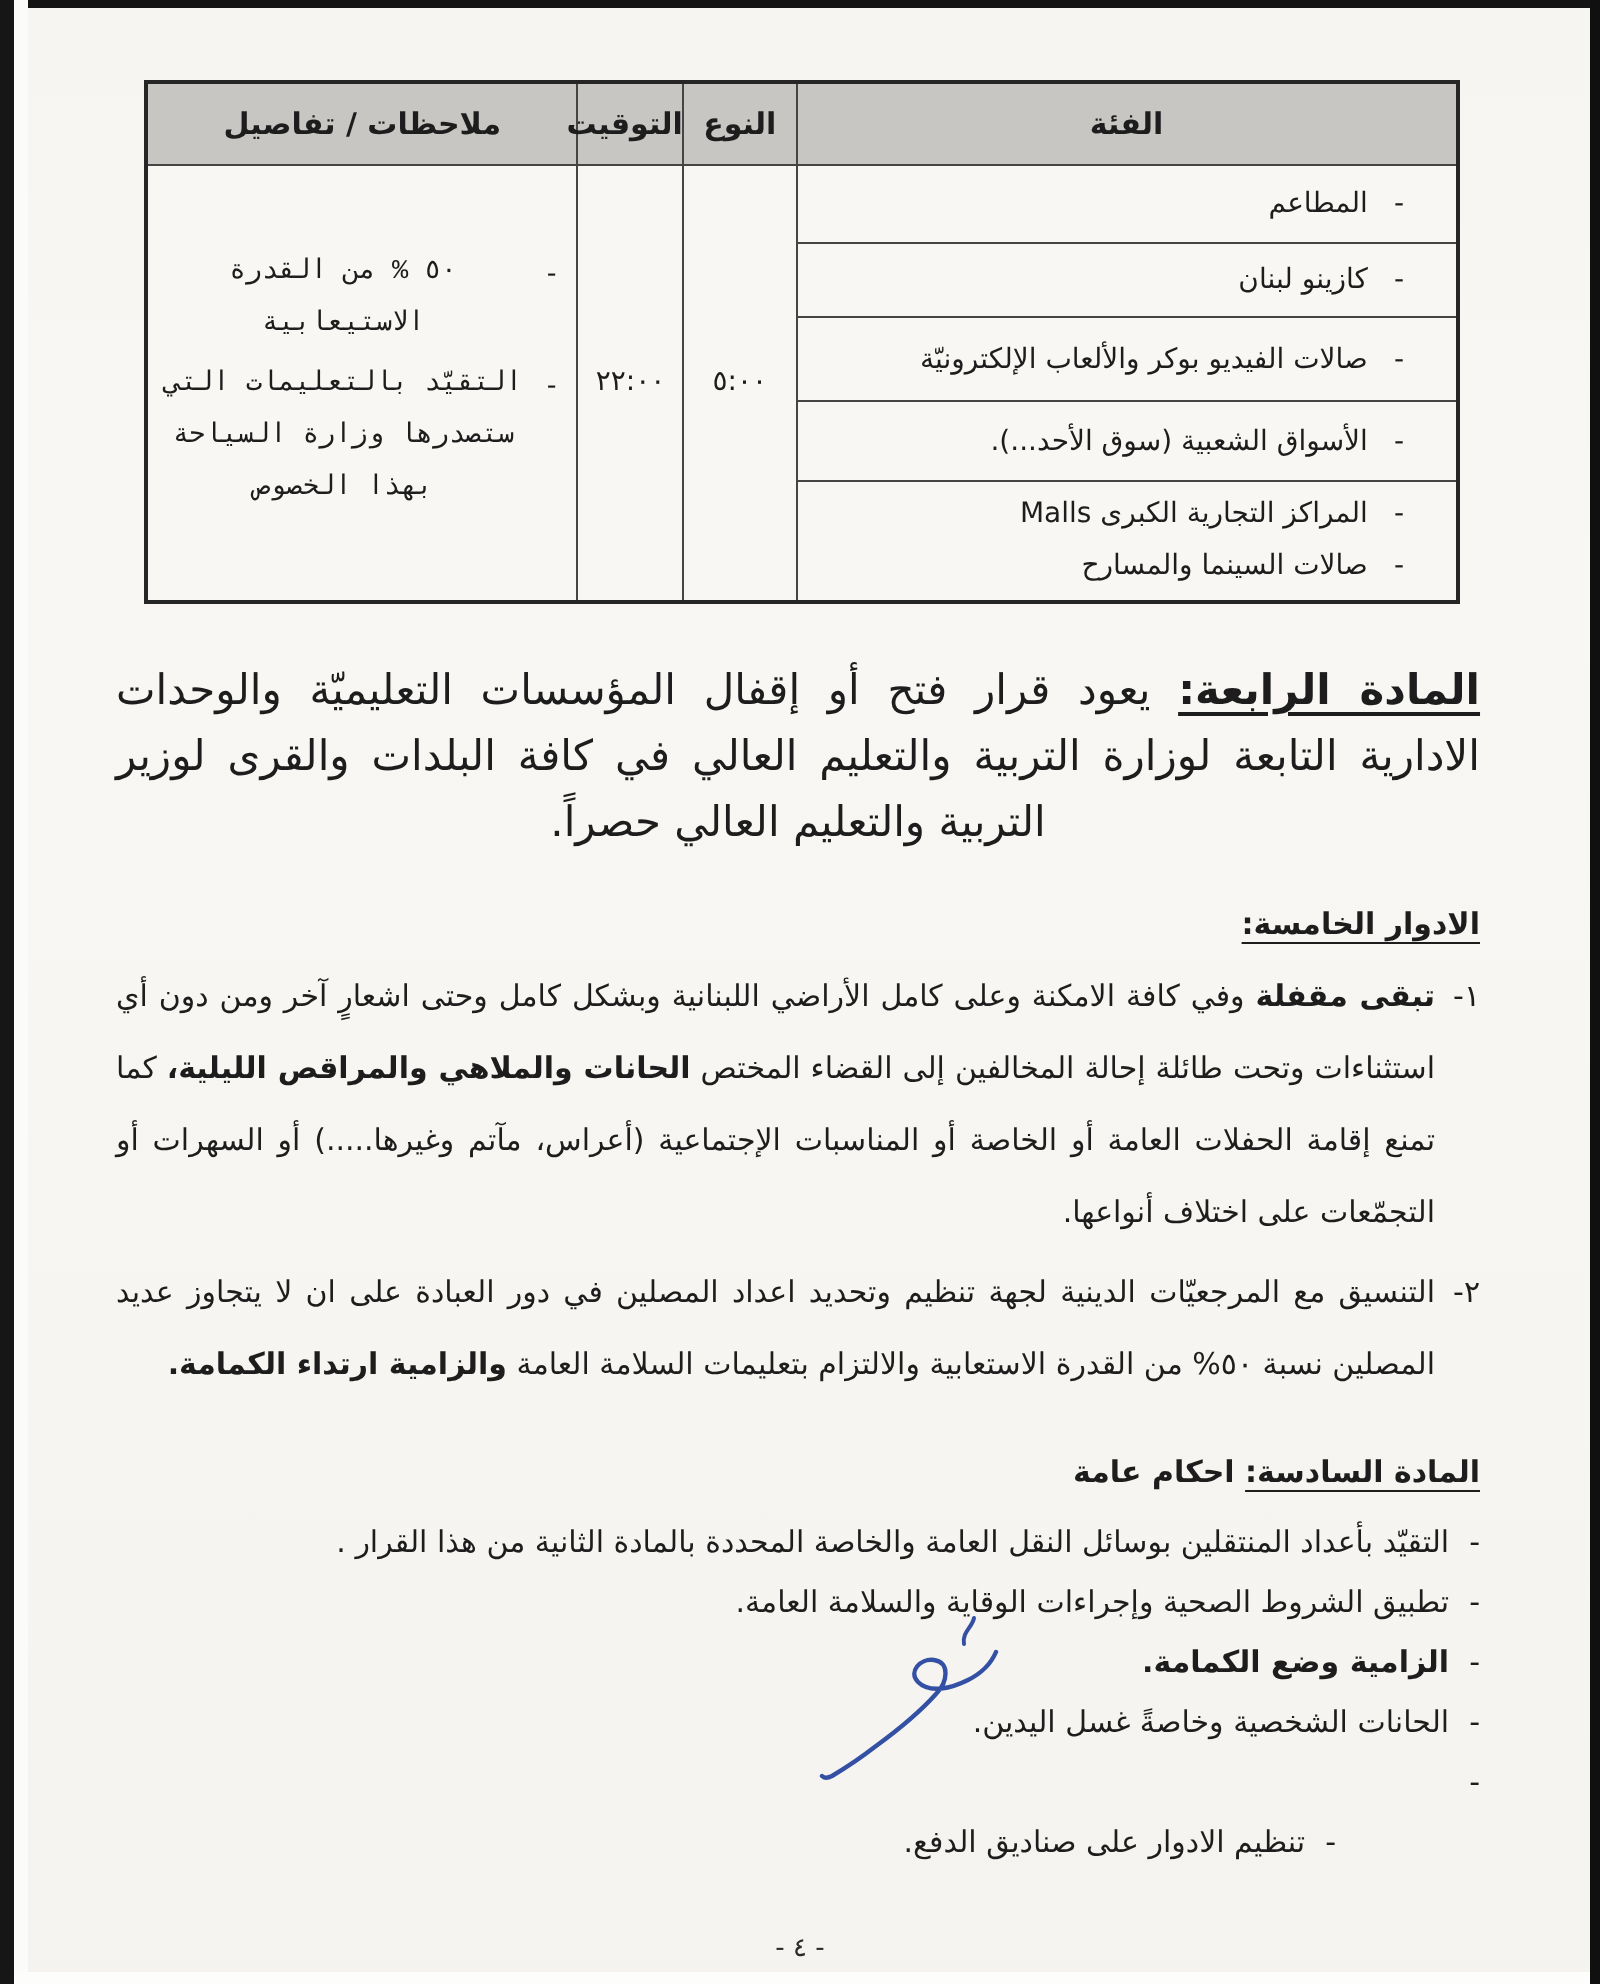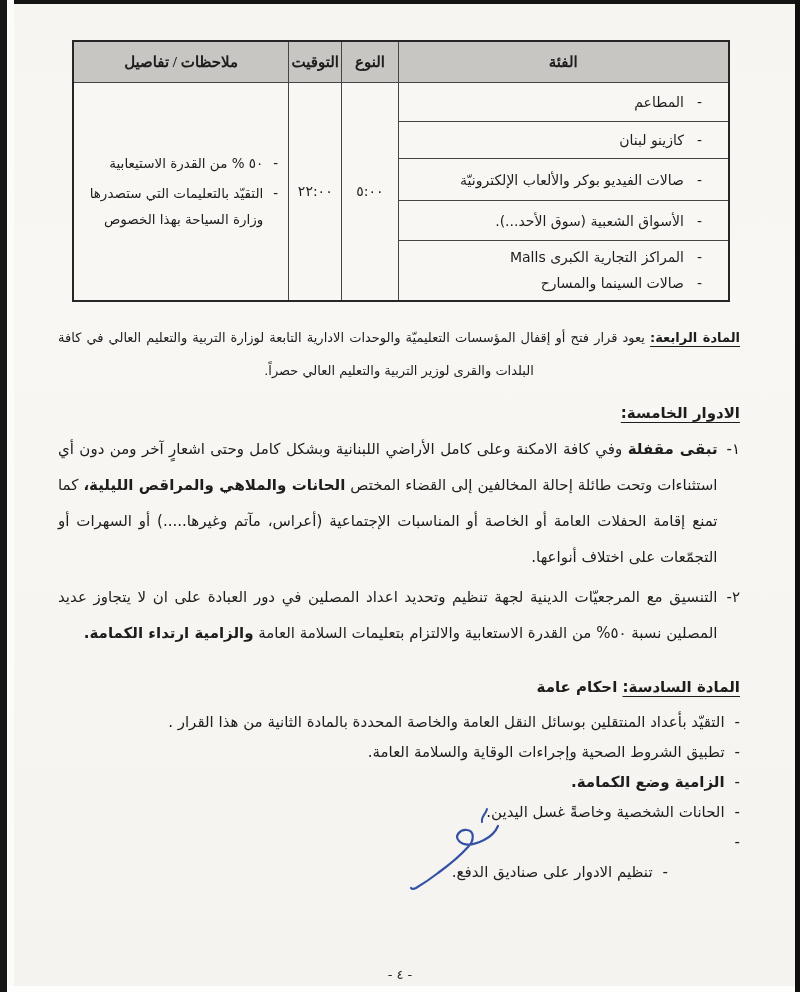--- a/index.html
+++ b/index.html
@@ -21,37 +21,37 @@
   .edge-bottom{position:absolute;bottom:0;left:7px;right:5px;height:6px;background:#fdfdfc;}
 
   
   table.doc-table{
     position:absolute;top:40px;left:72px;width:658px;
     border-collapse:collapse;table-layout:fixed;direction:rtl;
     border:2px solid #262626;
   }
   .doc-table th,.doc-table td{border:1px solid #454545;padding:0;}
   .doc-table th{
-    background:#c7c6c3;font-weight:bold;font-size:15px;height:40px;text-align:center;font-family:Liberation Serif, serif;
+    background:#c7c6c3;font-weight:bold;font-size:15px;height:40px;text-align:center;
   }
   td.cat-cell{padding-right:26px;font-size:14px;vertical-align:middle;background:#f8f7f4;}
   tr.r1{height:39px}tr.r2{height:37px}tr.r3{height:42px}tr.r4{height:40px}tr.r5{height:60px}
   .cell-line{display:flex;align-items:center;gap:13px;line-height:26px;}
   .cell-line .dash{flex:0 0 auto;}
   td.mid-cell{vertical-align:middle;text-align:center;font-size:14px;background:#f8f7f4;margin-top:48px;}
   td.notes-cell{vertical-align:middle;padding:0 10px 0 6px;font-size:13.5px;background:#f8f7f4;}
   .note-line{display:flex;gap:10px;line-height:26px;margin:4px 0;}
   .note-line .dash{flex:0 0 auto;}
-  .note-line .ntext{text-align:right;}
+  .note-line .ntext{text-align:center;font-family:Liberation Mono, monospace;}
 
   
   .content{position:absolute;top:308px;right:60px;left:58px;direction:rtl;}
   .bold{font-weight:bold;}
   .h-underline{font-weight:bold;text-decoration:underline;text-underline-offset:4px;}
-  .a4{font-size:13px;line-height:33px;text-align:justify;text-align-last:center;}
+  .a4{font-size:21px;line-height:33px;text-align:justify;text-align-last:center;}
   .a5-heading{margin-top:6px;font-size:15px;line-height:27px;}
   .nitem{display:flex;gap:9px;margin-top:4px;font-size:15px;}
   .nitem .num{flex:0 0 auto;line-height:36px;}
   .nitem .ntext{text-align:justify;line-height:36px;}
   .a6-heading{margin-top:22px;font-size:15px;line-height:28px;}
   .intro{margin-top:6px;font-size:15px;line-height:36px;text-align:justify;}
   .bullet{display:flex;gap:10px;font-size:15px;line-height:29px;margin-top:1px;}
   .bullet .dash{flex:0 0 auto;}
   .bullet.first{margin-top:7px;}
   .bullet.indent{margin-right:72px;}

